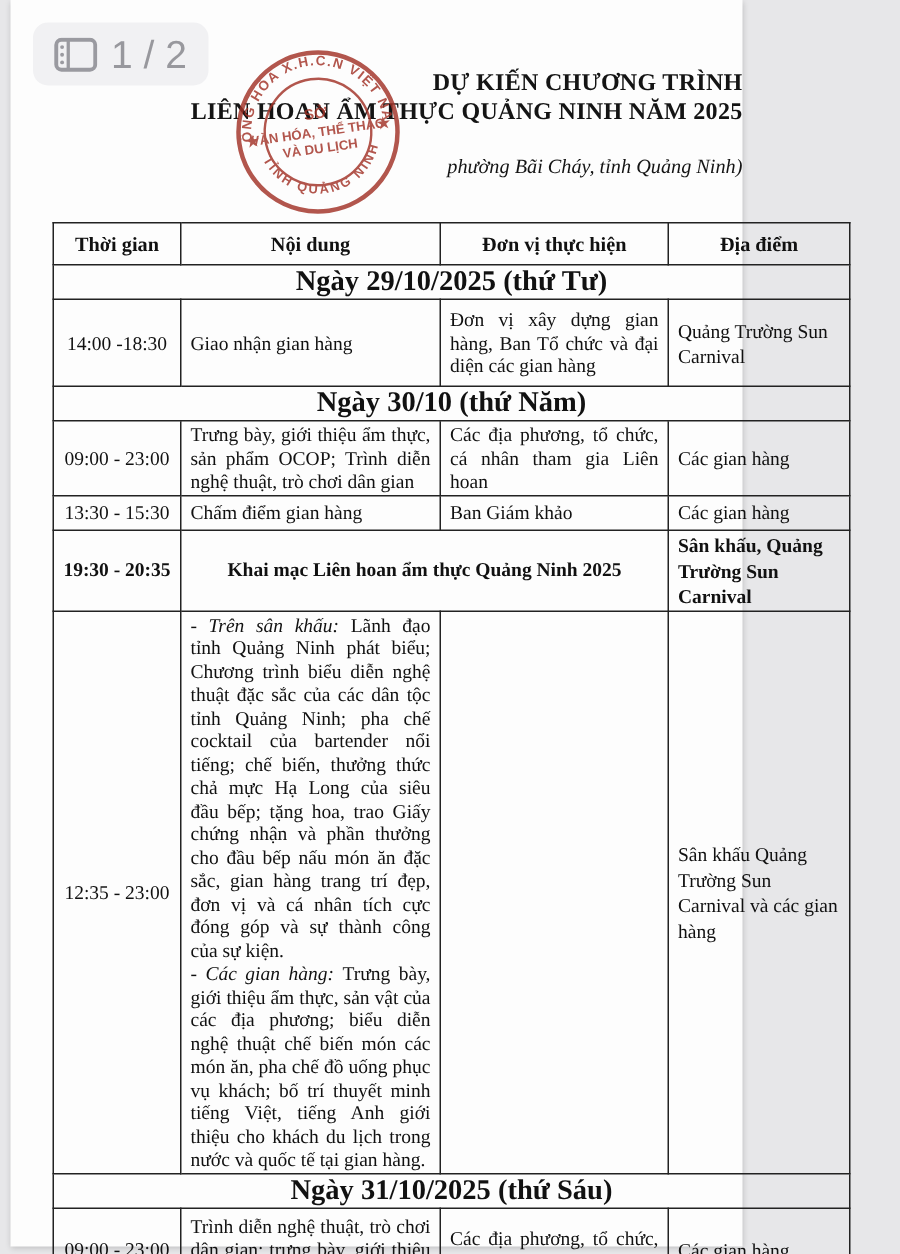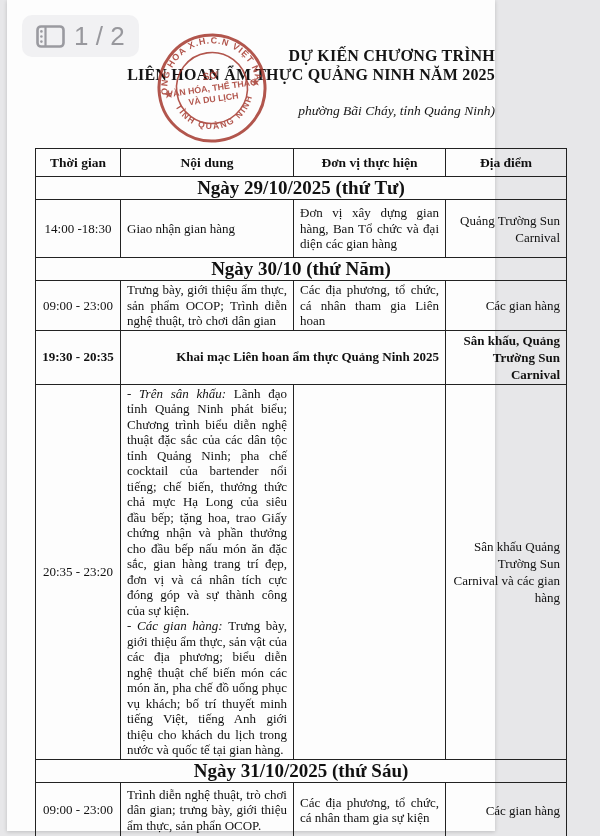--- a/index.html
+++ b/index.html
@@ -54,23 +54,23 @@
   .schedule th{
     font-size:13.5px;font-weight:bold;text-align:center;height:25px;
   }
   .day-row td{
     font-weight:bold;font-size:19px;text-align:center;height:20px;
     padding:1px 2px;
   }
   .time-cell{text-align:center;}
   .content-cell{text-align:justify;}
   .unit-cell{text-align:justify;}
-  .place-cell{text-align:right;line-height:17px;}
+  .place-cell{text-align:left;line-height:17px;}
   .bold-row td{font-weight:bold;}
-  .bold-row .content-cell{text-align:right;font-family:Liberation Serif, serif;}
+  .bold-row .content-cell{text-align:center;font-family:Liberation Serif, serif;}
   .content-cell .para{text-align:justify;}
   .content-cell .para em{font-style:italic;}
 </style>
 </head>
 <body>
 
 <div class="page">
 
   <div class="pill">
     <span>
@@ -138,27 +138,33 @@
         </tr>
         <tr class="day-row">
           <td class="day-header-cell" colspan="4">Ngày 30/10 (thứ Năm)</td>
         </tr>
         <tr class="event-row" style="height: 46px;">
           <td class="time-cell">09:00 - 23:00</td>
           <td class="content-cell">Trưng bày, giới thiệu ẩm thực, sản phẩm OCOP; Trình diễn nghệ thuật, trò chơi dân gian</td>
           <td class="unit-cell">Các địa phương, tổ chức, cá nhân tham gia Liên hoan</td>
           <td class="place-cell">Các gian hàng</td>
         </tr>
+        <tr class="event-row" style="height: 23px;">
+          <td class="time-cell">13:30 - 15:30</td>
+          <td class="content-cell">Chấm điểm gian hàng</td>
+          <td class="unit-cell">Ban Giám khảo</td>
+          <td class="place-cell">Các gian hàng</td>
+        </tr>
         <tr class="event-row bold-row" style="height: 48px;">
           <td class="time-cell">19:30 - 20:35</td>
           <td class="content-cell" colspan="2">Khai mạc Liên hoan ẩm thực Quảng Ninh 2025</td>
           <td class="place-cell">Sân khấu, Quảng Trường Sun Carnival</td>
         </tr>
         <tr class="event-row" style="height: 229px;">
-          <td class="time-cell">20:35 - 23:20</td>
+          <td class="time-cell">12:35 - 23:00</td>
           <td class="content-cell">
             <div class="para"><em>- Trên sân khấu: </em>Lãnh đạo tỉnh Quảng Ninh phát biểu; Chương trình biểu diễn nghệ thuật đặc sắc của các dân tộc tỉnh Quảng Ninh; pha chế cocktail của bartender nổi tiếng; chế biến, thưởng thức chả mực Hạ Long của siêu đầu bếp; tặng hoa, trao Giấy chứng nhận và phần thưởng cho đầu bếp nấu món ăn đặc sắc, gian hàng trang trí đẹp, đơn vị và cá nhân tích cực đóng góp và sự thành công của sự kiện.</div>
             <div class="para"><em>- Các gian hàng: </em>Trưng bày, giới thiệu ẩm thực, sản vật của các địa phương; biểu diễn nghệ thuật chế biến món các món ăn, pha chế đồ uống phục vụ khách; bố trí thuyết minh tiếng Việt, tiếng Anh giới thiệu cho khách du lịch trong nước và quốc tế tại gian hàng.</div>
           </td>
           <td class="unit-cell"></td>
           <td class="place-cell">Sân khấu Quảng Trường Sun Carnival và các gian hàng</td>
         </tr>
         <tr class="day-row">
           <td class="day-header-cell" colspan="4">Ngày 31/10/2025 (thứ Sáu)</td>
         </tr>

